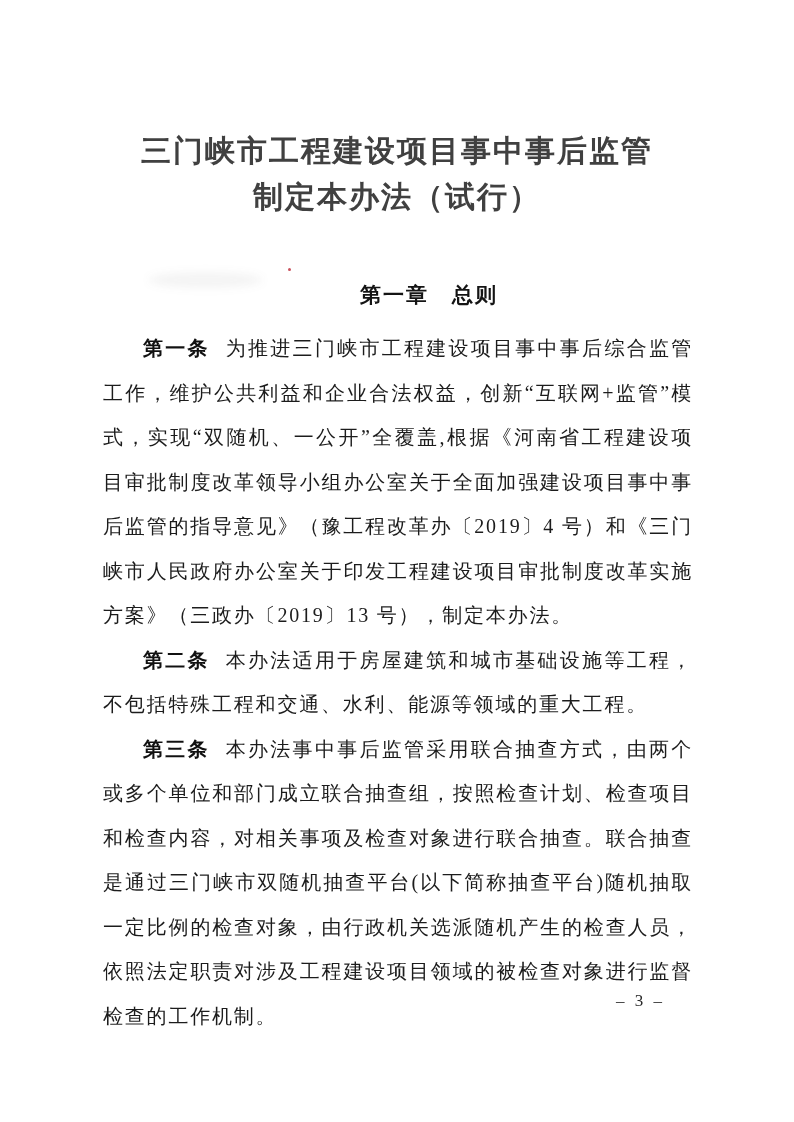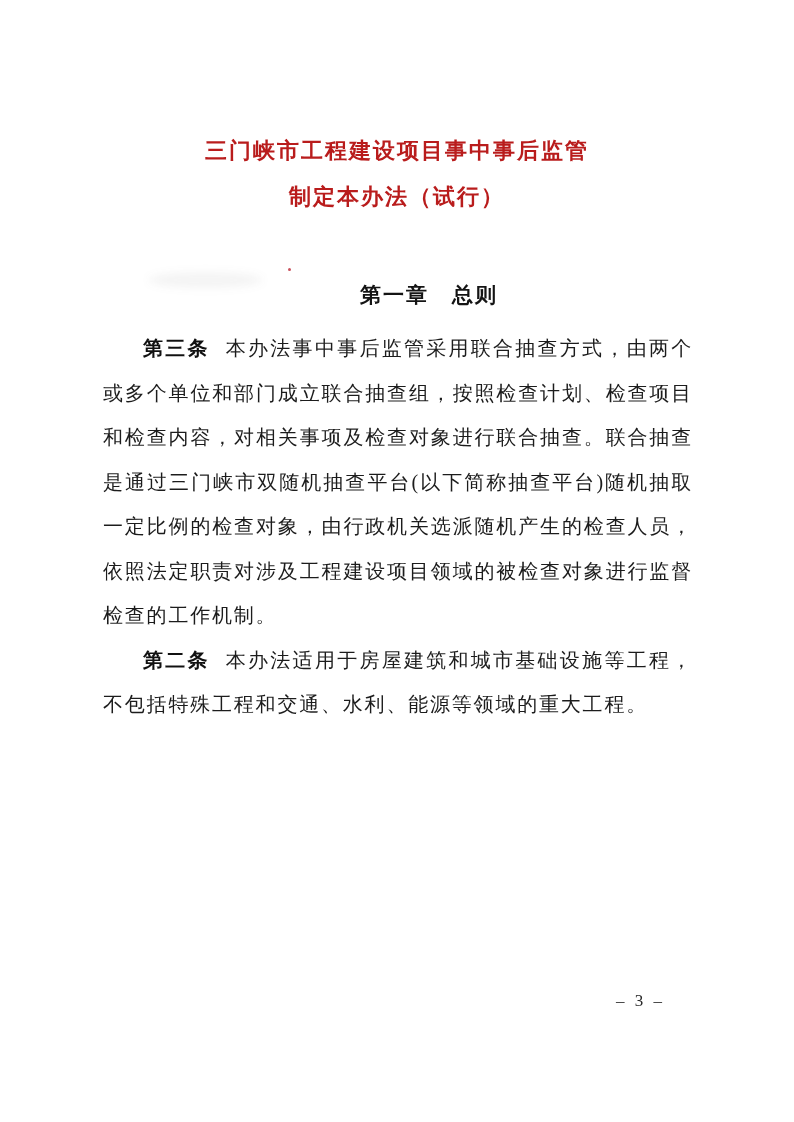--- a/index.html
+++ b/index.html
@@ -18,24 +18,24 @@
   }
   .doc-title {
     position: absolute;
     top: 128px;
     left: 0;
     width: 100%;
     margin: 0;
     text-align: center;
     font-family: "Liberation Sans", "DejaVu Sans", sans-serif;
     font-weight: 900;
-    font-size: 22px;
+    font-size: 30px;
     line-height: 46px;
     letter-spacing: 2px;
-    color: #b91c1c;
+    color: #404040;
   }
   .doc-title .title-line {
     display: block;
   }
   .chapter-heading {
     position: absolute;
     top: 263px;
     left: 16px;
     width: 100%;
     margin: 16px;
@@ -112,22 +112,25 @@
     <span class="title-line">制定本办法（试行）</span>
   </h1>
 
   <div class="artifact-smudge"></div>
   <div class="artifact-red-speck"></div>
 
   <h2 class="chapter-heading">第一章　总则</h2>
 
   <div class="doc-body">
     <p class="article">
-      <span class="article-lead">第三条</span><span>本办法事中事后监管采用联合抽查方式，由两个或多个单位和部门成立联合抽查组，按照检查计划、检查项目和检查内容，对相关事项及检查对象进行联合抽查。联合抽查是通过三门峡市双随机抽查平台(以下简称抽查平台)随机抽取一定比例的检查对象，由行政机关选派随机产生的检查人员，依照法定职责对涉及工程建设项目领域的被检查对象进行监督检查的工作机制。</span>
+      <span class="article-lead">第一条</span><span>为推进三门峡市工程建设项目事中事后综合监管工作，维护公共利益和企业合法权益，创新“互联网+监管”模式，实现“双随机、一公开”全覆盖,根据《河南省工程建设项目审批制度改革领导小组办公室关于全面加强建设项目事中事后监管的指导意见》（豫工程改革办〔2019〕4 号）和《三门峡市人民政府办公室关于印发工程建设项目审批制度改革实施方案》（三政办〔2019〕13 号），制定本办法。</span>
     </p>
     <p class="article">
       <span class="article-lead">第二条</span><span>本办法适用于房屋建筑和城市基础设施等工程，不包括特殊工程和交通、水利、能源等领域的重大工程。</span>
+    </p>
+    <p class="article">
+      <span class="article-lead">第三条</span><span>本办法事中事后监管采用联合抽查方式，由两个或多个单位和部门成立联合抽查组，按照检查计划、检查项目和检查内容，对相关事项及检查对象进行联合抽查。联合抽查是通过三门峡市双随机抽查平台(以下简称抽查平台)随机抽取一定比例的检查对象，由行政机关选派随机产生的检查人员，依照法定职责对涉及工程建设项目领域的被检查对象进行监督检查的工作机制。</span>
     </p>
   </div>
 
   <div class="page-number">– 3 –</div>
 
 </div>
 
 </body></html>

